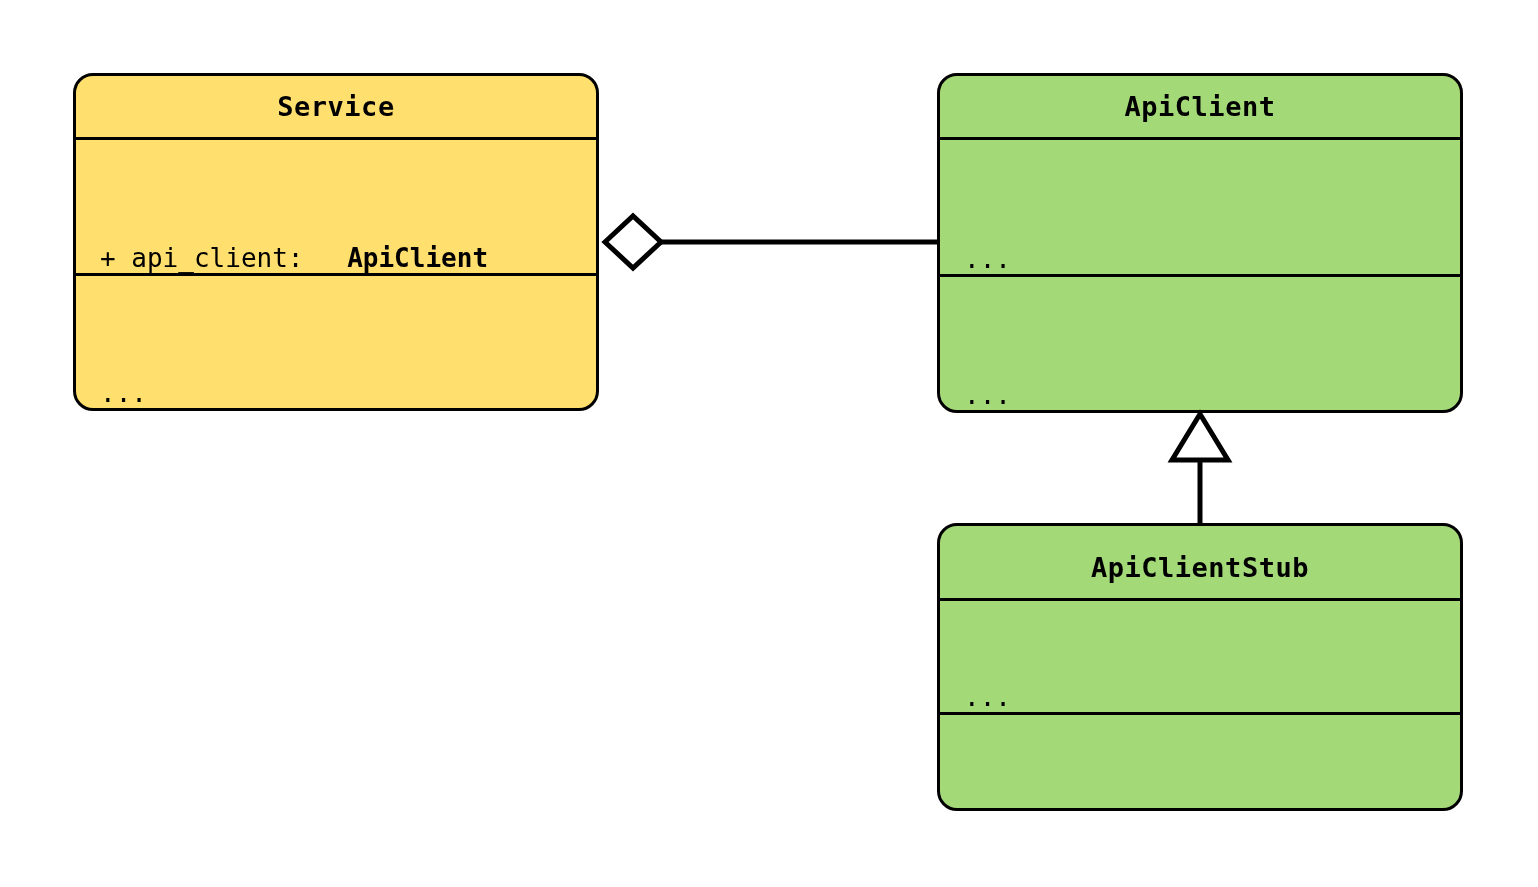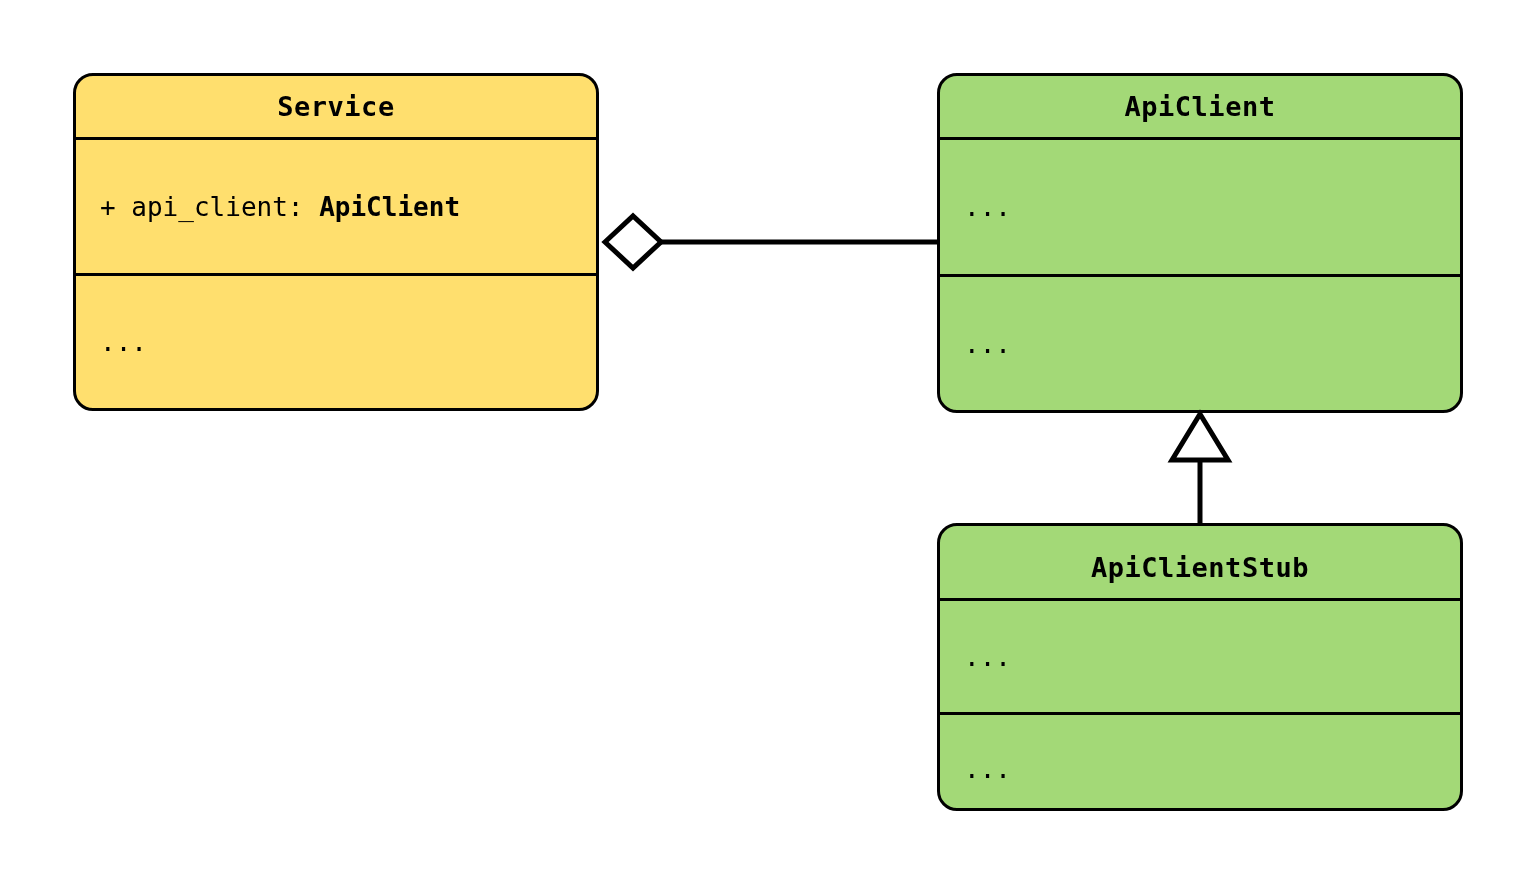--- a/index.html
+++ b/index.html
@@ -45,24 +45,25 @@
     align-items: center;
     justify-content: center;
     border-bottom: 3px solid #000000;
     flex: 0 0 auto;
   }
   .class-compartment {
     box-sizing: border-box;
     font-size: 26px;
     color: #000000;
     display: flex;
-    align-items: center;
+    align-items: flex-end;
     padding-left: 24px;
     flex: 0 0 auto;
     white-space: pre;
+    gap: 28px;
   }
   .class-compartment.with-divider {
     border-bottom: 3px solid #000000;
   }
   .member-bold { font-weight: bold; }
 
   
   #class-service        { left: 73px;  top: 73px;  width: 526px; height: 338px; }
   #class-service .class-title      { height: 64px; }
   #class-service .compartment-attrs   { height: 136px; }

